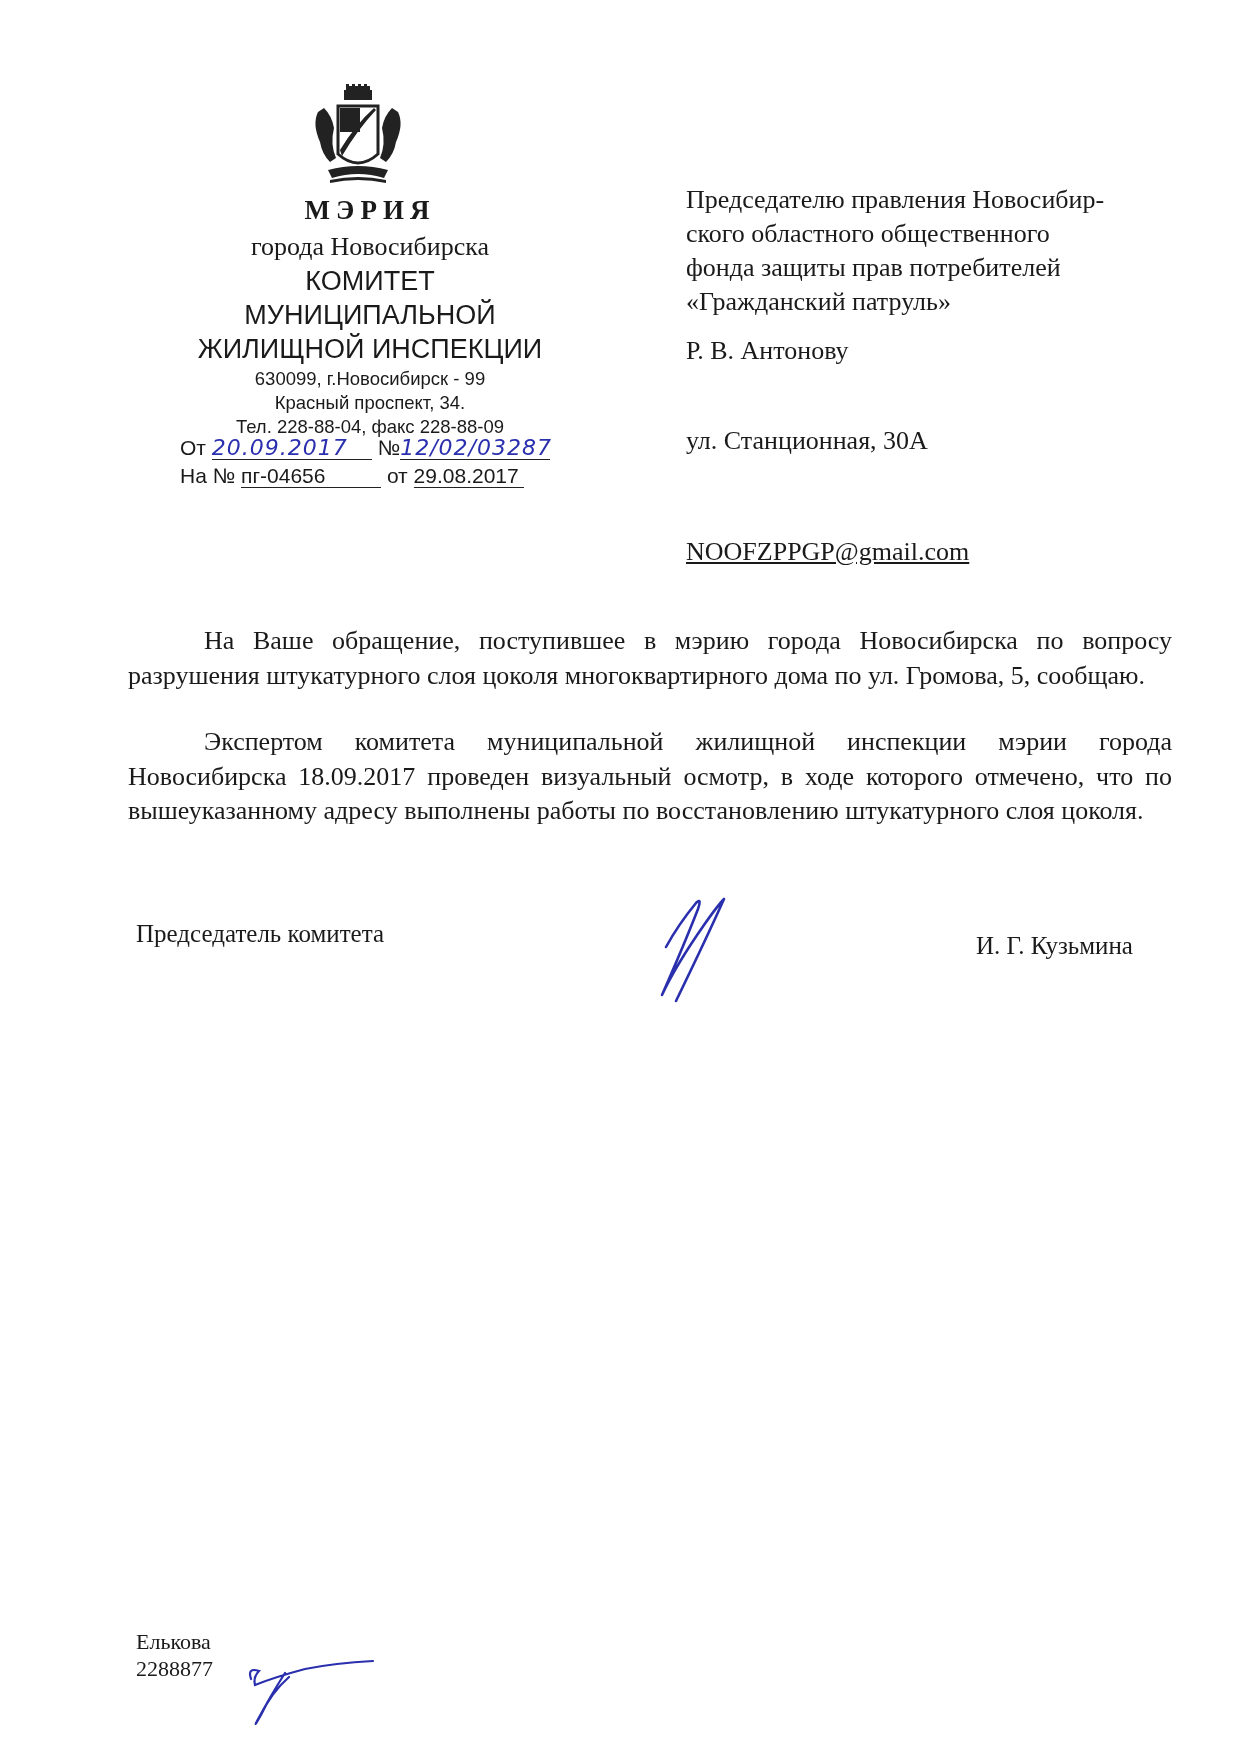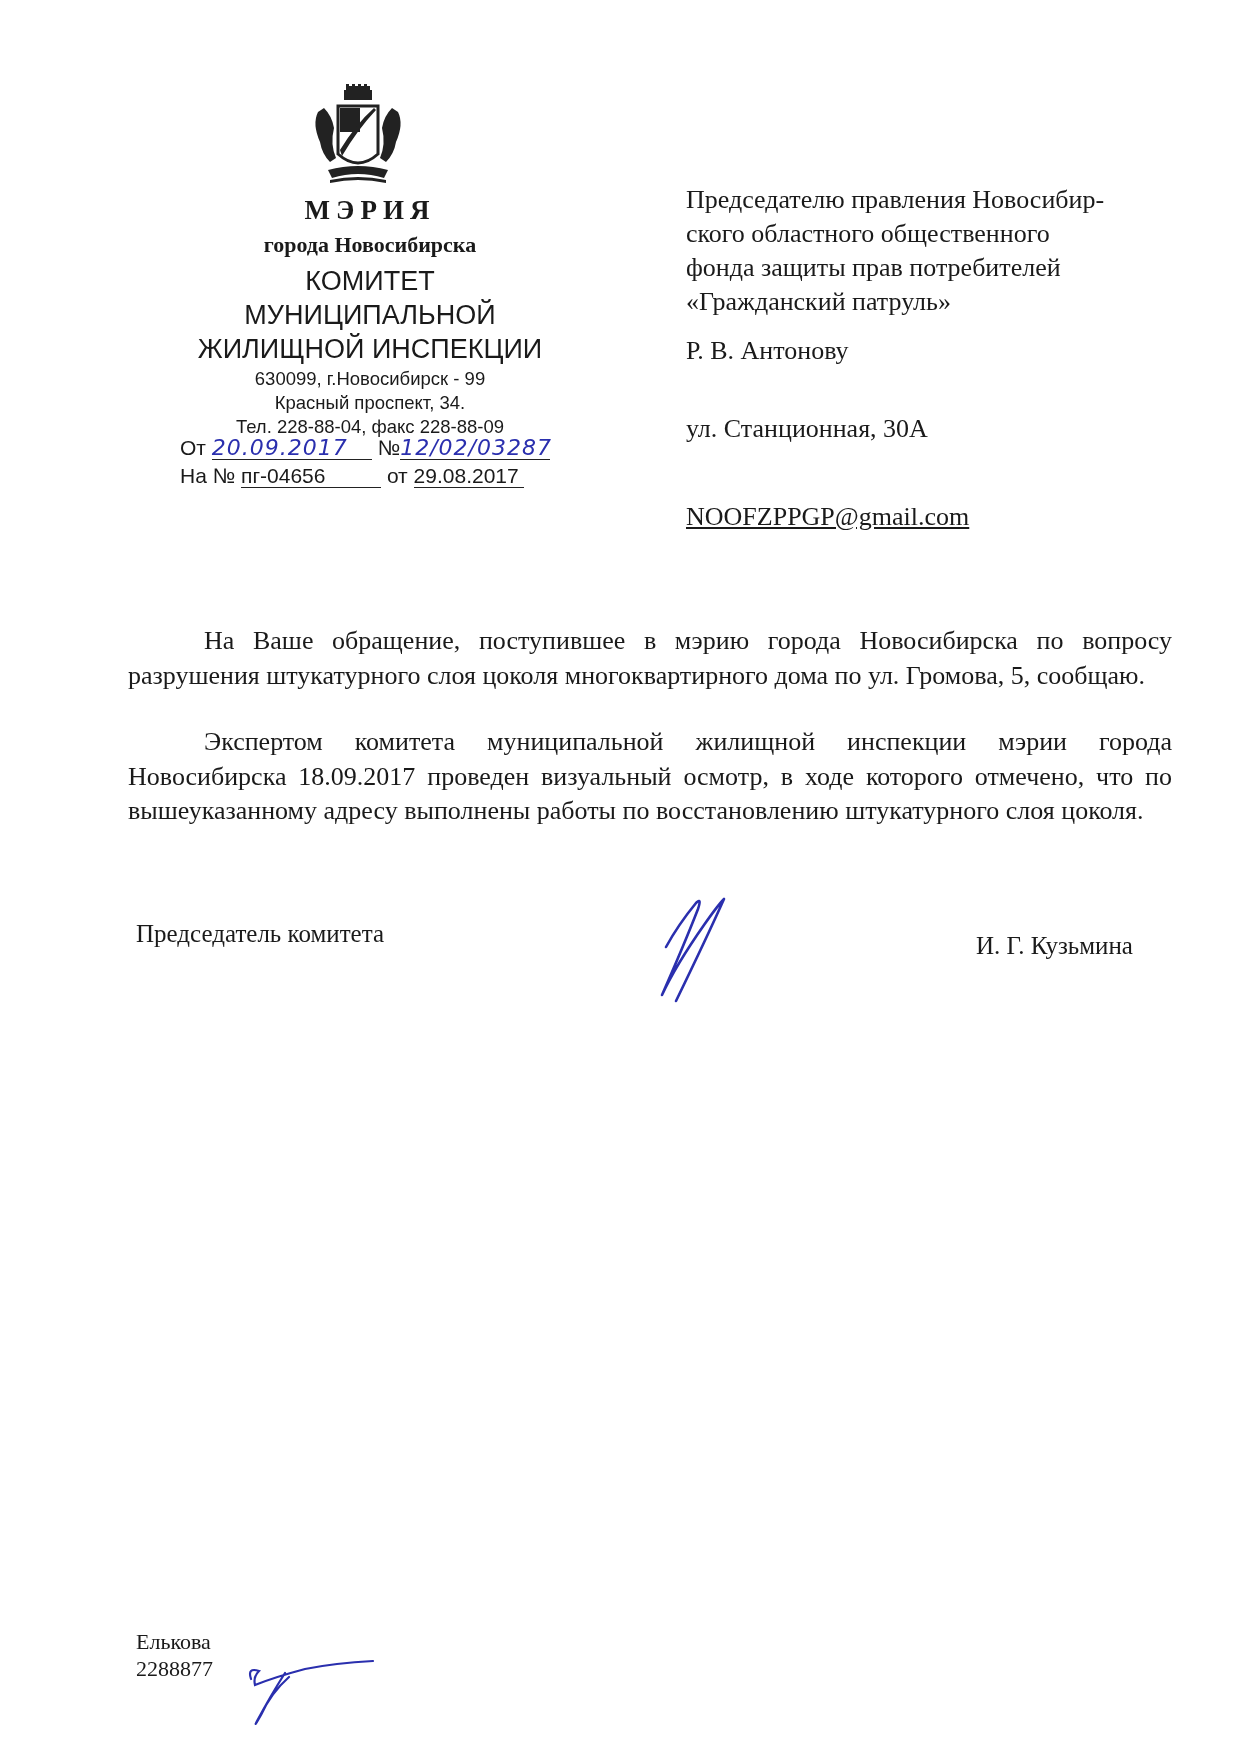--- a/index.html
+++ b/index.html
@@ -2,39 +2,39 @@
 <html><head>
 <meta charset="utf-8">
 <style>
   html, body { margin:0; padding:0; background:#ffffff; }
   body { width:1240px; height:1753px; position:relative; overflow:hidden;
          font-family:"Liberation Serif", "DejaVu Serif", serif; color:#1a1a1a; }
   .abs { position:absolute; }
   .crest { left:308px; top:84px; width:100px; height:108px; }
   .hdr { left:160px; width:420px; text-align:center; }
   .l-mayor { top:195px; font-size:27px; font-weight:bold; letter-spacing:6px; }
-  .l-city { top:232px; font-size:22px; font-weight:bold; }
+  .l-city { top:232px; font-size:26px; font-weight:normal; }
   .l-cap { font-family:"Liberation Sans", "DejaVu Sans", sans-serif; font-size:27px; font-weight:normal; }
   .l-c1 { top:266px; }
   .l-c2 { top:300px; }
   .l-c3 { top:334px; }
   .l-small { font-family:"Liberation Sans", "DejaVu Sans", sans-serif; font-size:18.5px; }
   .l-s1 { top:368px; }
   .l-s2 { top:392px; }
   .l-s3 { top:416px; }
   .refrow { font-family:"Liberation Sans", "DejaVu Sans", sans-serif; font-size:21px; left:180px; }
   .ref1 { top:436px; }
   .ref2 { top:464px; }
   .uline { display:inline-block; border-bottom:1.5px solid #222; line-height:22px; }
   .hand { font-family:"DejaVu Sans", sans-serif; font-style:italic; color:#2a2fae; font-size:22px; letter-spacing:1px; }
   .recip { left:686px; font-size:26px; line-height:34px; }
   .r-org { top:183px; width:520px; }
   .r-name { top:334px; }
-  .r-addr { top:412px; }
-  .r-mail { top:500px; text-decoration:underline;font-family:Liberation Serif, serif; }
+  .r-addr { top:424px; }
+  .r-mail { top:535px; text-decoration:underline;font-family:Liberation Serif, serif; }
   .body-text { left:128px; width:1044px; font-size:26px; line-height:34.5px; text-align:justify; }
   .p1 { top:624px; }
   .p2 { top:725px; }
   .indent { text-indent:76px; }
   .sig-row { top:920px; font-size:25px; }
   .sig-left { left:136px; }
   .sig-right { left:976px;margin-top:12px; }
   .signature { left:648px; top:895px; width:120px; height:110px; }
   .exec { left:136px; font-size:22px; line-height:27px; top:1628px; }
   .exec-sig { left:245px; top:1655px; width:130px; height:75px; }

